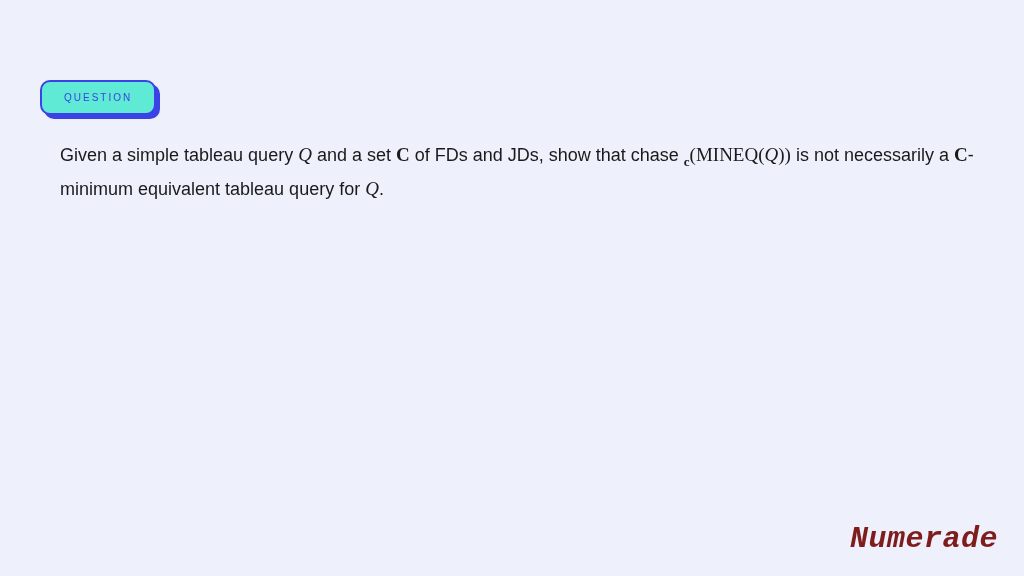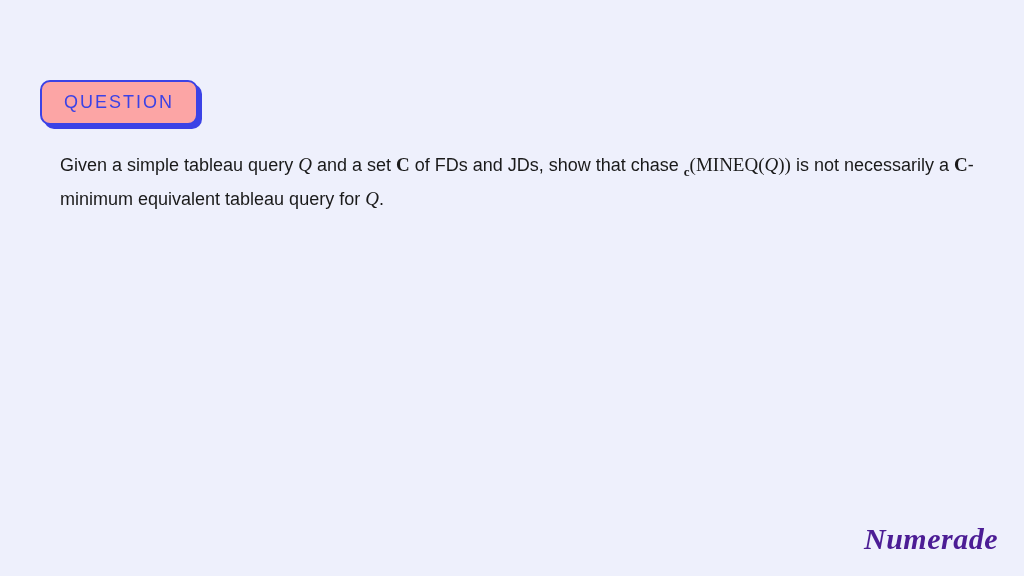--- a/index.html
+++ b/index.html
@@ -24,25 +24,25 @@
     position: absolute;
     left: 4px;
     top: 4px;
     width: 100%;
     height: 100%;
     background: #3b42e6;
     border-radius: 10px;
   }
   .badge {
     position: relative;
-    background: #fca5a5;
+    background: #5eead4;
     border: 2px solid #3b42e6;
     border-radius: 10px;
     padding: 10px 22px;
-    font-size: 18px;
+    font-size: 10px;
     letter-spacing: 2px;
     color: #3b42e6;
     font-weight: 500;
   }
   .question-text {
     font-size: 18px;
     line-height: 1.7;
     color: #1a1a1a;
     font-weight: 400;
     margin-left: 20px;
@@ -64,25 +64,25 @@
   .math-sub {
     font-family: "Times New Roman", Georgia, serif;
     font-weight: bold;
     font-size: 13px;
     vertical-align: sub;
   }
   .logo {
     position: absolute;
     right: 26px;
     bottom: 20px;
-    font-family: Liberation Serif, serif;
+    font-family: Liberation Mono, monospace;
     font-size: 26px;
     font-weight: 700;
     font-style: italic;
-    color: #4c1d95;
+    color: #7f1d1d;
     letter-spacing: 0.5px;
   }
   .logo .n-cap {
     font-size: 30px;
   }
 </style>
 </head>
 <body>
 
 <div class="content">

